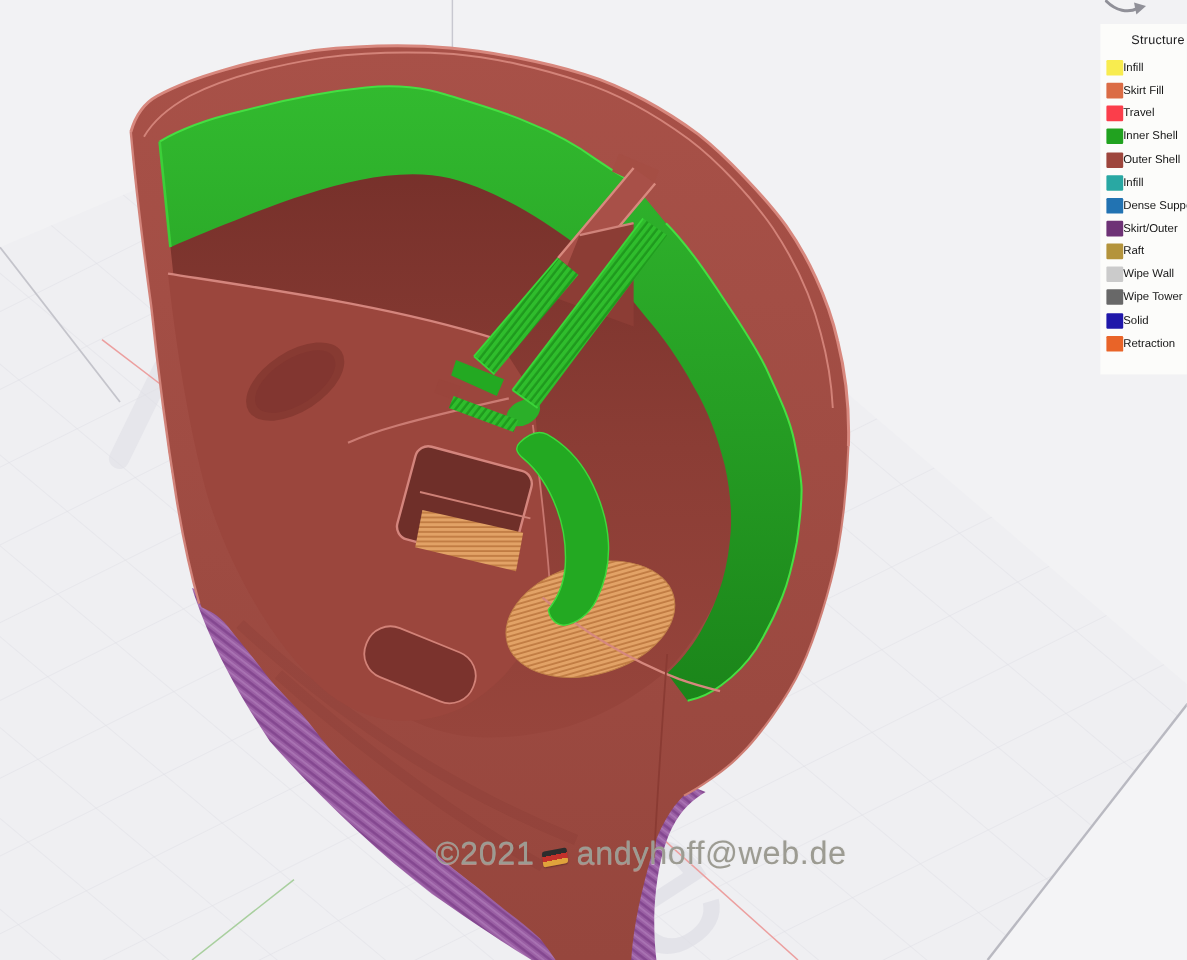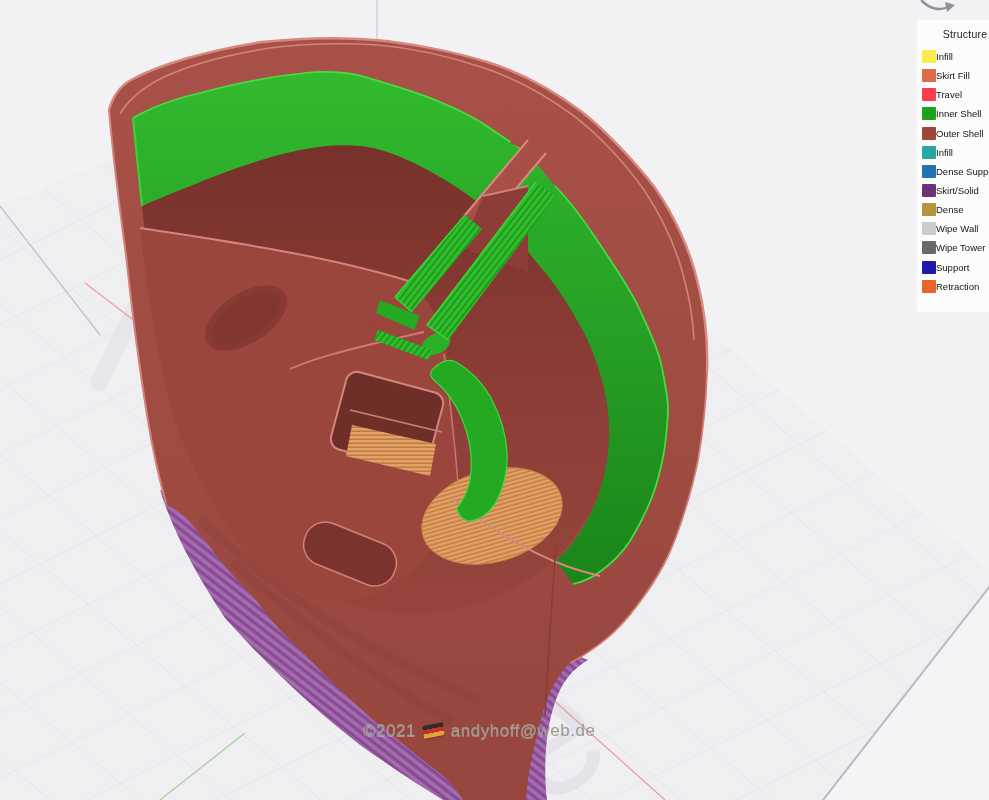--- a/index.html
+++ b/index.html
@@ -21,22 +21,22 @@
   .legend-rows{position:absolute;left:0;top:27px;right:0;}
   .legend-row{height:19.15px;display:flex;align-items:center;}
   .legend-swatch{
     width:14px;height:13px;margin-left:5px;flex:0 0 auto;border-radius:1px;
   }
   .legend-label{
     font-size:9.5px;color:#141414;margin-left:0;white-space:nowrap;
   }
   
   .watermark{
-    position:absolute;left:363px;top:721px;
-    font-size:17px;color:#9C9B92;letter-spacing:.5px;white-space:nowrap;
+    position:absolute;left:363px;top:696px;
+    font-size:27px;color:#9C9B92;letter-spacing:.5px;white-space:nowrap;
     text-shadow:0 1px 0 rgba(255,255,255,.35), 0 0 1px rgba(120,120,110,.25);
   }
   .flag{
     display:inline-block;width:21px;height:13px;border-radius:2px;
     background:linear-gradient(#2d2d2d 0 33%, #c2312b 33% 66%, #e0a33b 66% 100%);
     transform:rotate(-7deg) skewY(-4deg);
     box-shadow:0 1px 1px rgba(0,0,0,.25);
     margin:0 7px;vertical-align:-1px;
   }
   
@@ -270,37 +270,37 @@
       <div class="legend-row">
         <span class="legend-swatch" style="background: rgb(41, 168, 163);"></span>
         <span class="legend-label">Infill</span>
       </div>
       <div class="legend-row">
         <span class="legend-swatch" style="background: rgb(34, 115, 178);"></span>
         <span class="legend-label">Dense Support</span>
       </div>
       <div class="legend-row">
         <span class="legend-swatch" style="background: rgb(110, 51, 118);"></span>
-        <span class="legend-label">Skirt/Solid</span>
+        <span class="legend-label">Skirt/Outer</span>
       </div>
       <div class="legend-row">
         <span class="legend-swatch" style="background: rgb(180, 148, 60);"></span>
-        <span class="legend-label">Dense</span>
+        <span class="legend-label">Raft</span>
       </div>
       <div class="legend-row">
         <span class="legend-swatch" style="background: rgb(203, 203, 203);"></span>
         <span class="legend-label">Wipe Wall</span>
       </div>
       <div class="legend-row">
         <span class="legend-swatch" style="background: rgb(104, 104, 104);"></span>
         <span class="legend-label">Wipe Tower</span>
       </div>
       <div class="legend-row">
         <span class="legend-swatch" style="background: rgb(32, 24, 170);"></span>
-        <span class="legend-label">Support</span>
+        <span class="legend-label">Solid</span>
       </div>
       <div class="legend-row">
         <span class="legend-swatch" style="background: rgb(233, 100, 40);"></span>
         <span class="legend-label">Retraction</span>
       </div>
     </div>
 </div>
 
 <div class="watermark">
   <span>©2021</span><span class="flag"></span><span>andyhoff@web.de</span>

